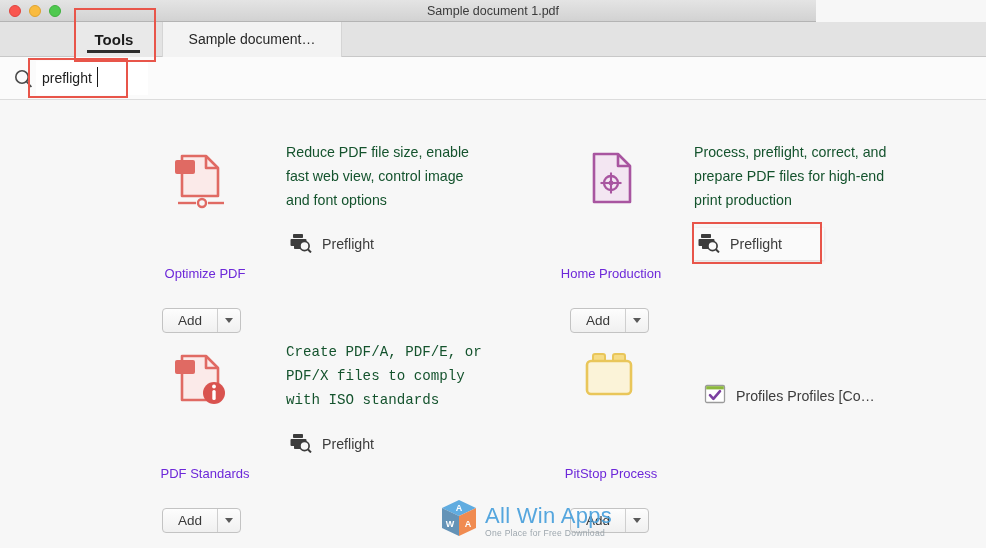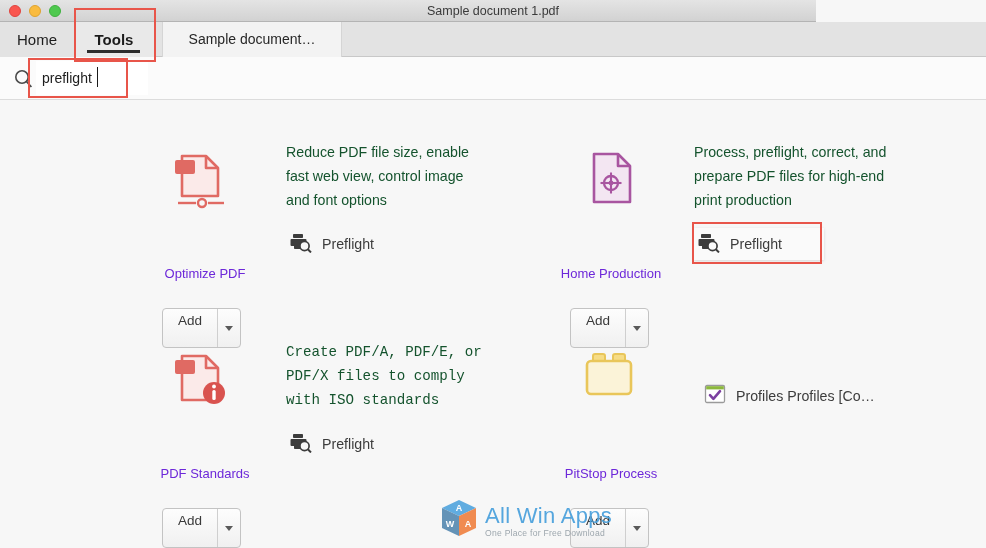--- a/index.html
+++ b/index.html
@@ -158,21 +158,21 @@
     font-size: 13px;
     color: #6d28d9;
     white-space: nowrap;
   }
   .card.c1 .card-title,
   .card.c3 .card-title { left: -2px; }
 
   .add-btn {
     position: absolute;
     left: 22px; top: 168px;
-    height: 40px;
+    height: 25px;
     display: flex;
     align-items: stretch;
     border: 1px solid #c3c3c3;
     border-radius: 4px;
     background: linear-gradient(to bottom, #fdfdfd, #f0f0f0);
     overflow: hidden;
   }
   .add-btn .lbl {
     width: 54px;
     line-height: 23px;
@@ -274,23 +274,20 @@
   <div class="titlebar">
     <div class="traffic">
       <span class="light close"></span>
       <span class="light min"></span>
       <span class="light max"></span>
     </div>
     <div class="window-title">Sample document 1.pdf</div>
   </div>
 
   <div class="tabbar">
-    <div class="tab home">
-      <span>Home</span>
-    </div>
     <div class="tab doc">
       <span>Sample document…</span>
     </div>
     <div class="tab tools">
       <span>Tools</span>
       <span class="underline"></span>
     </div>
   </div>
 
   <div class="searchbar">

